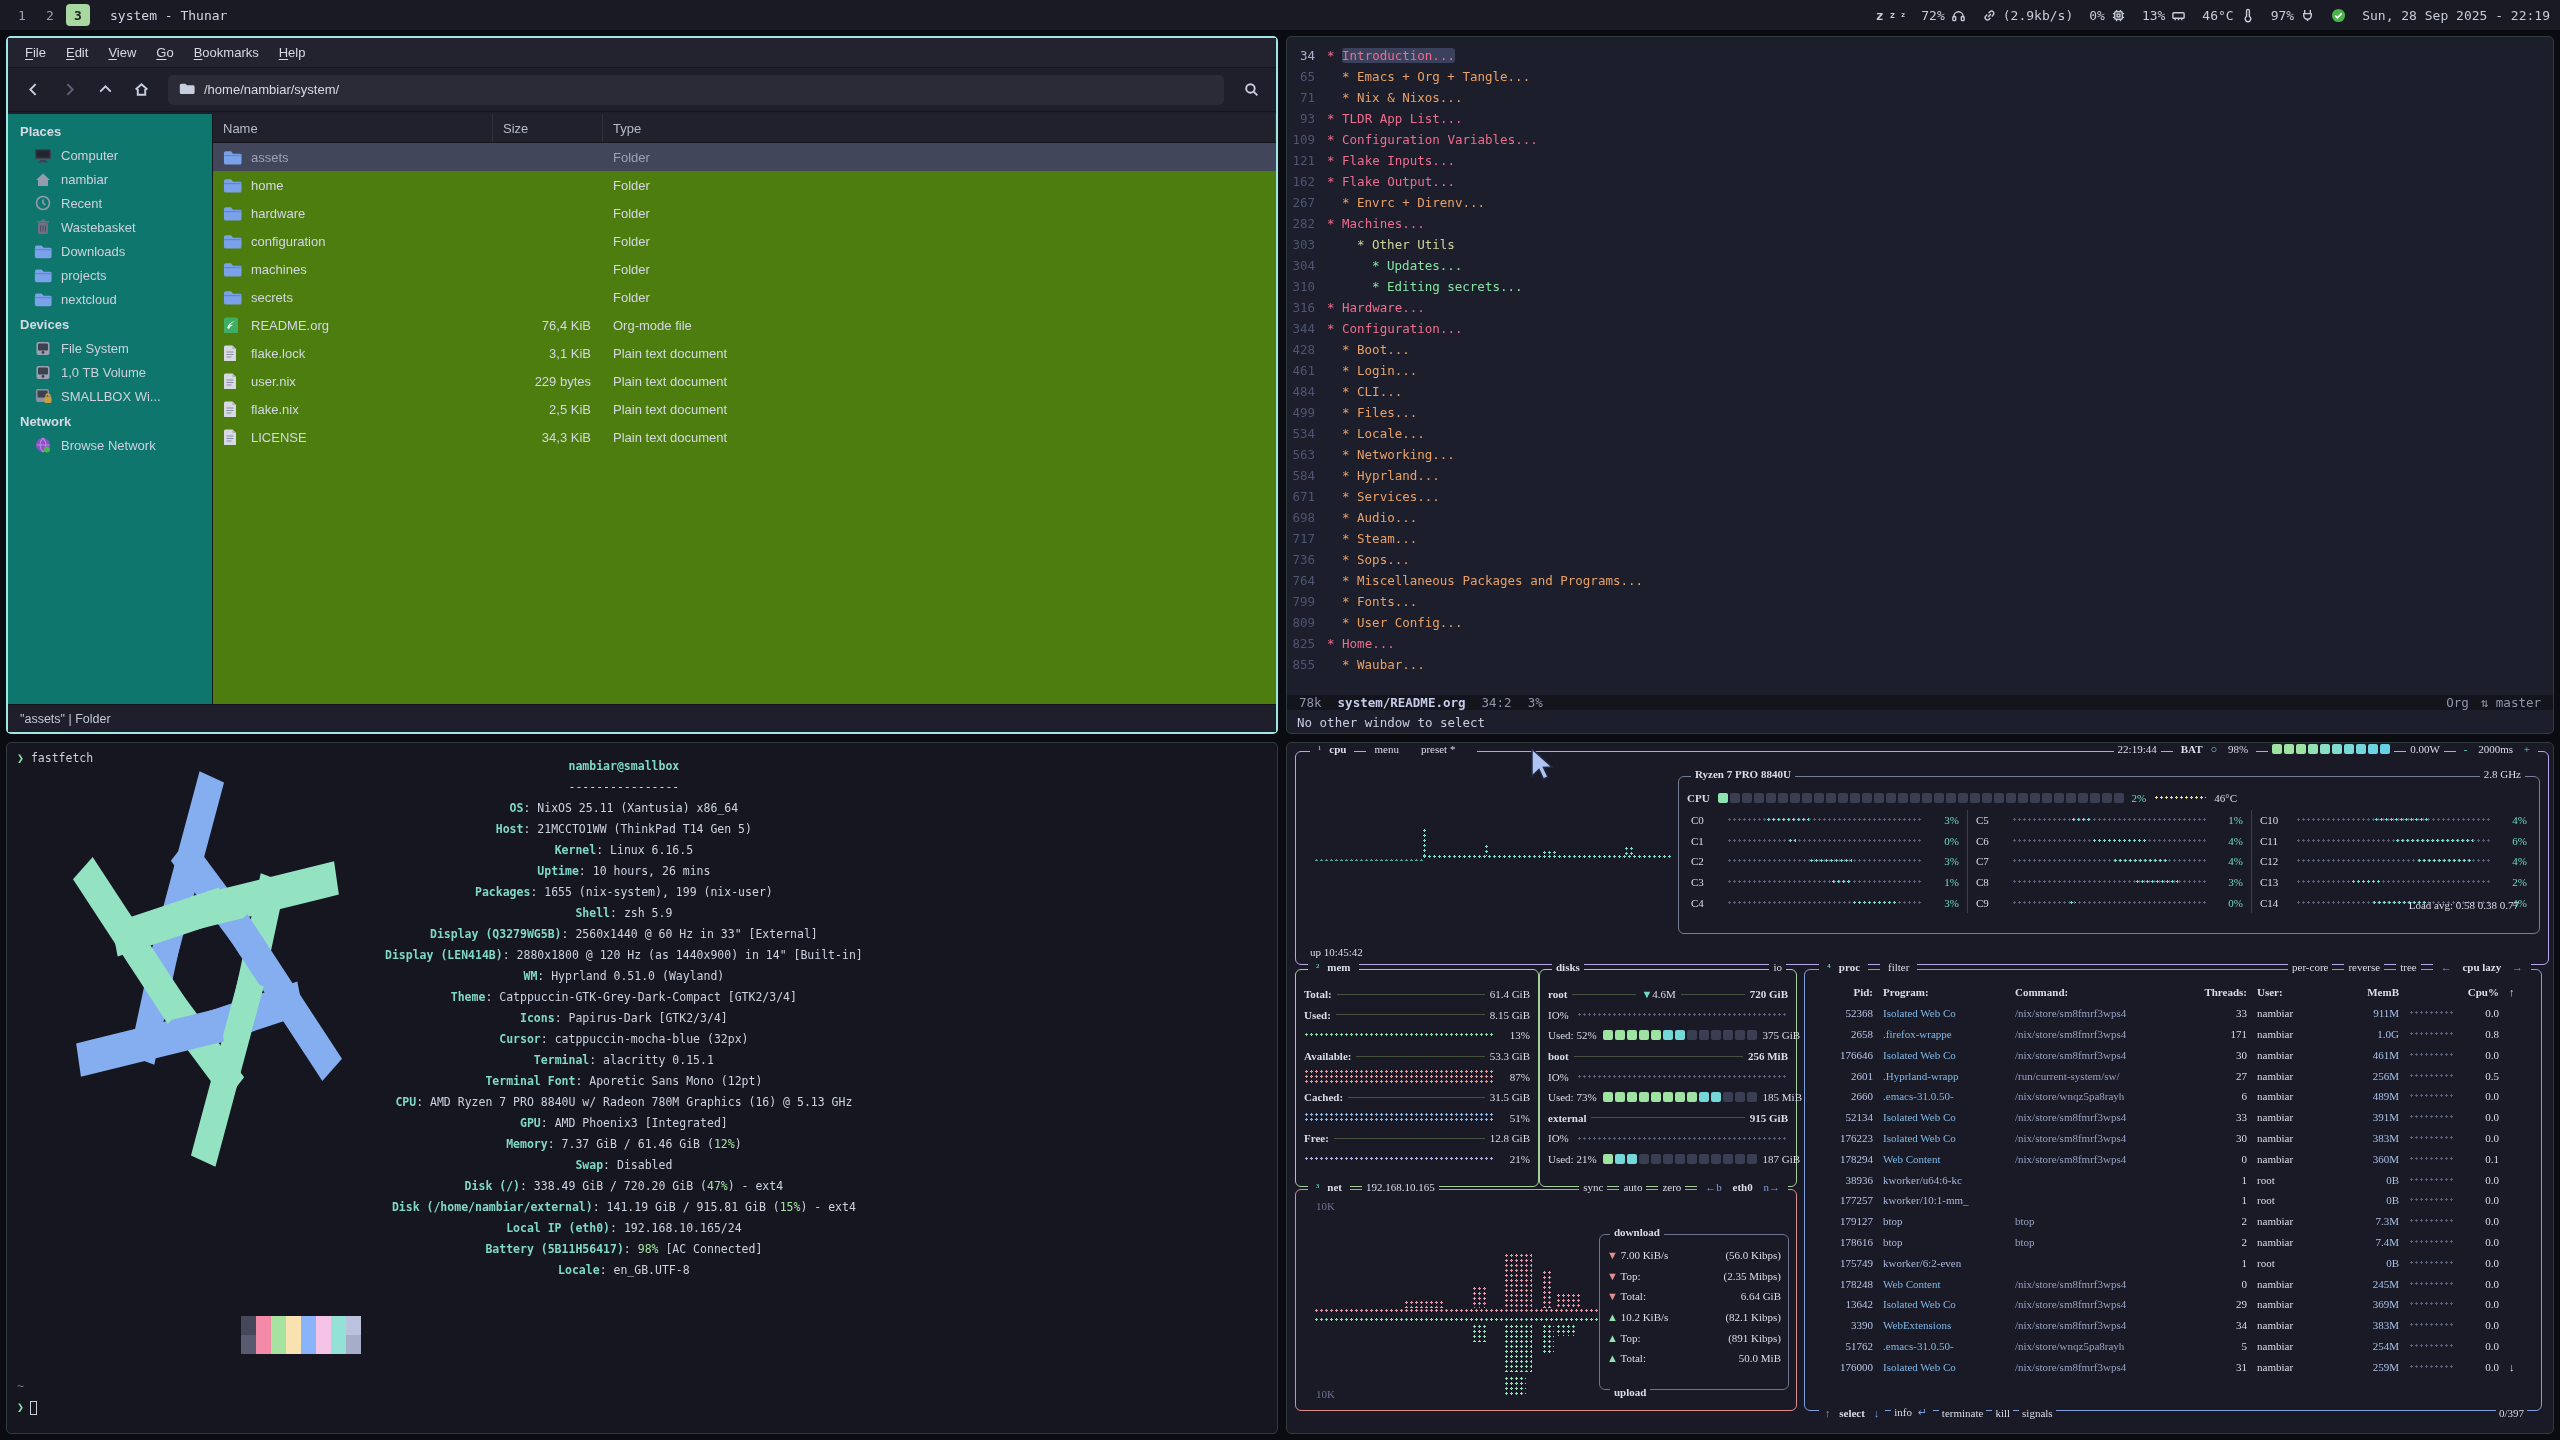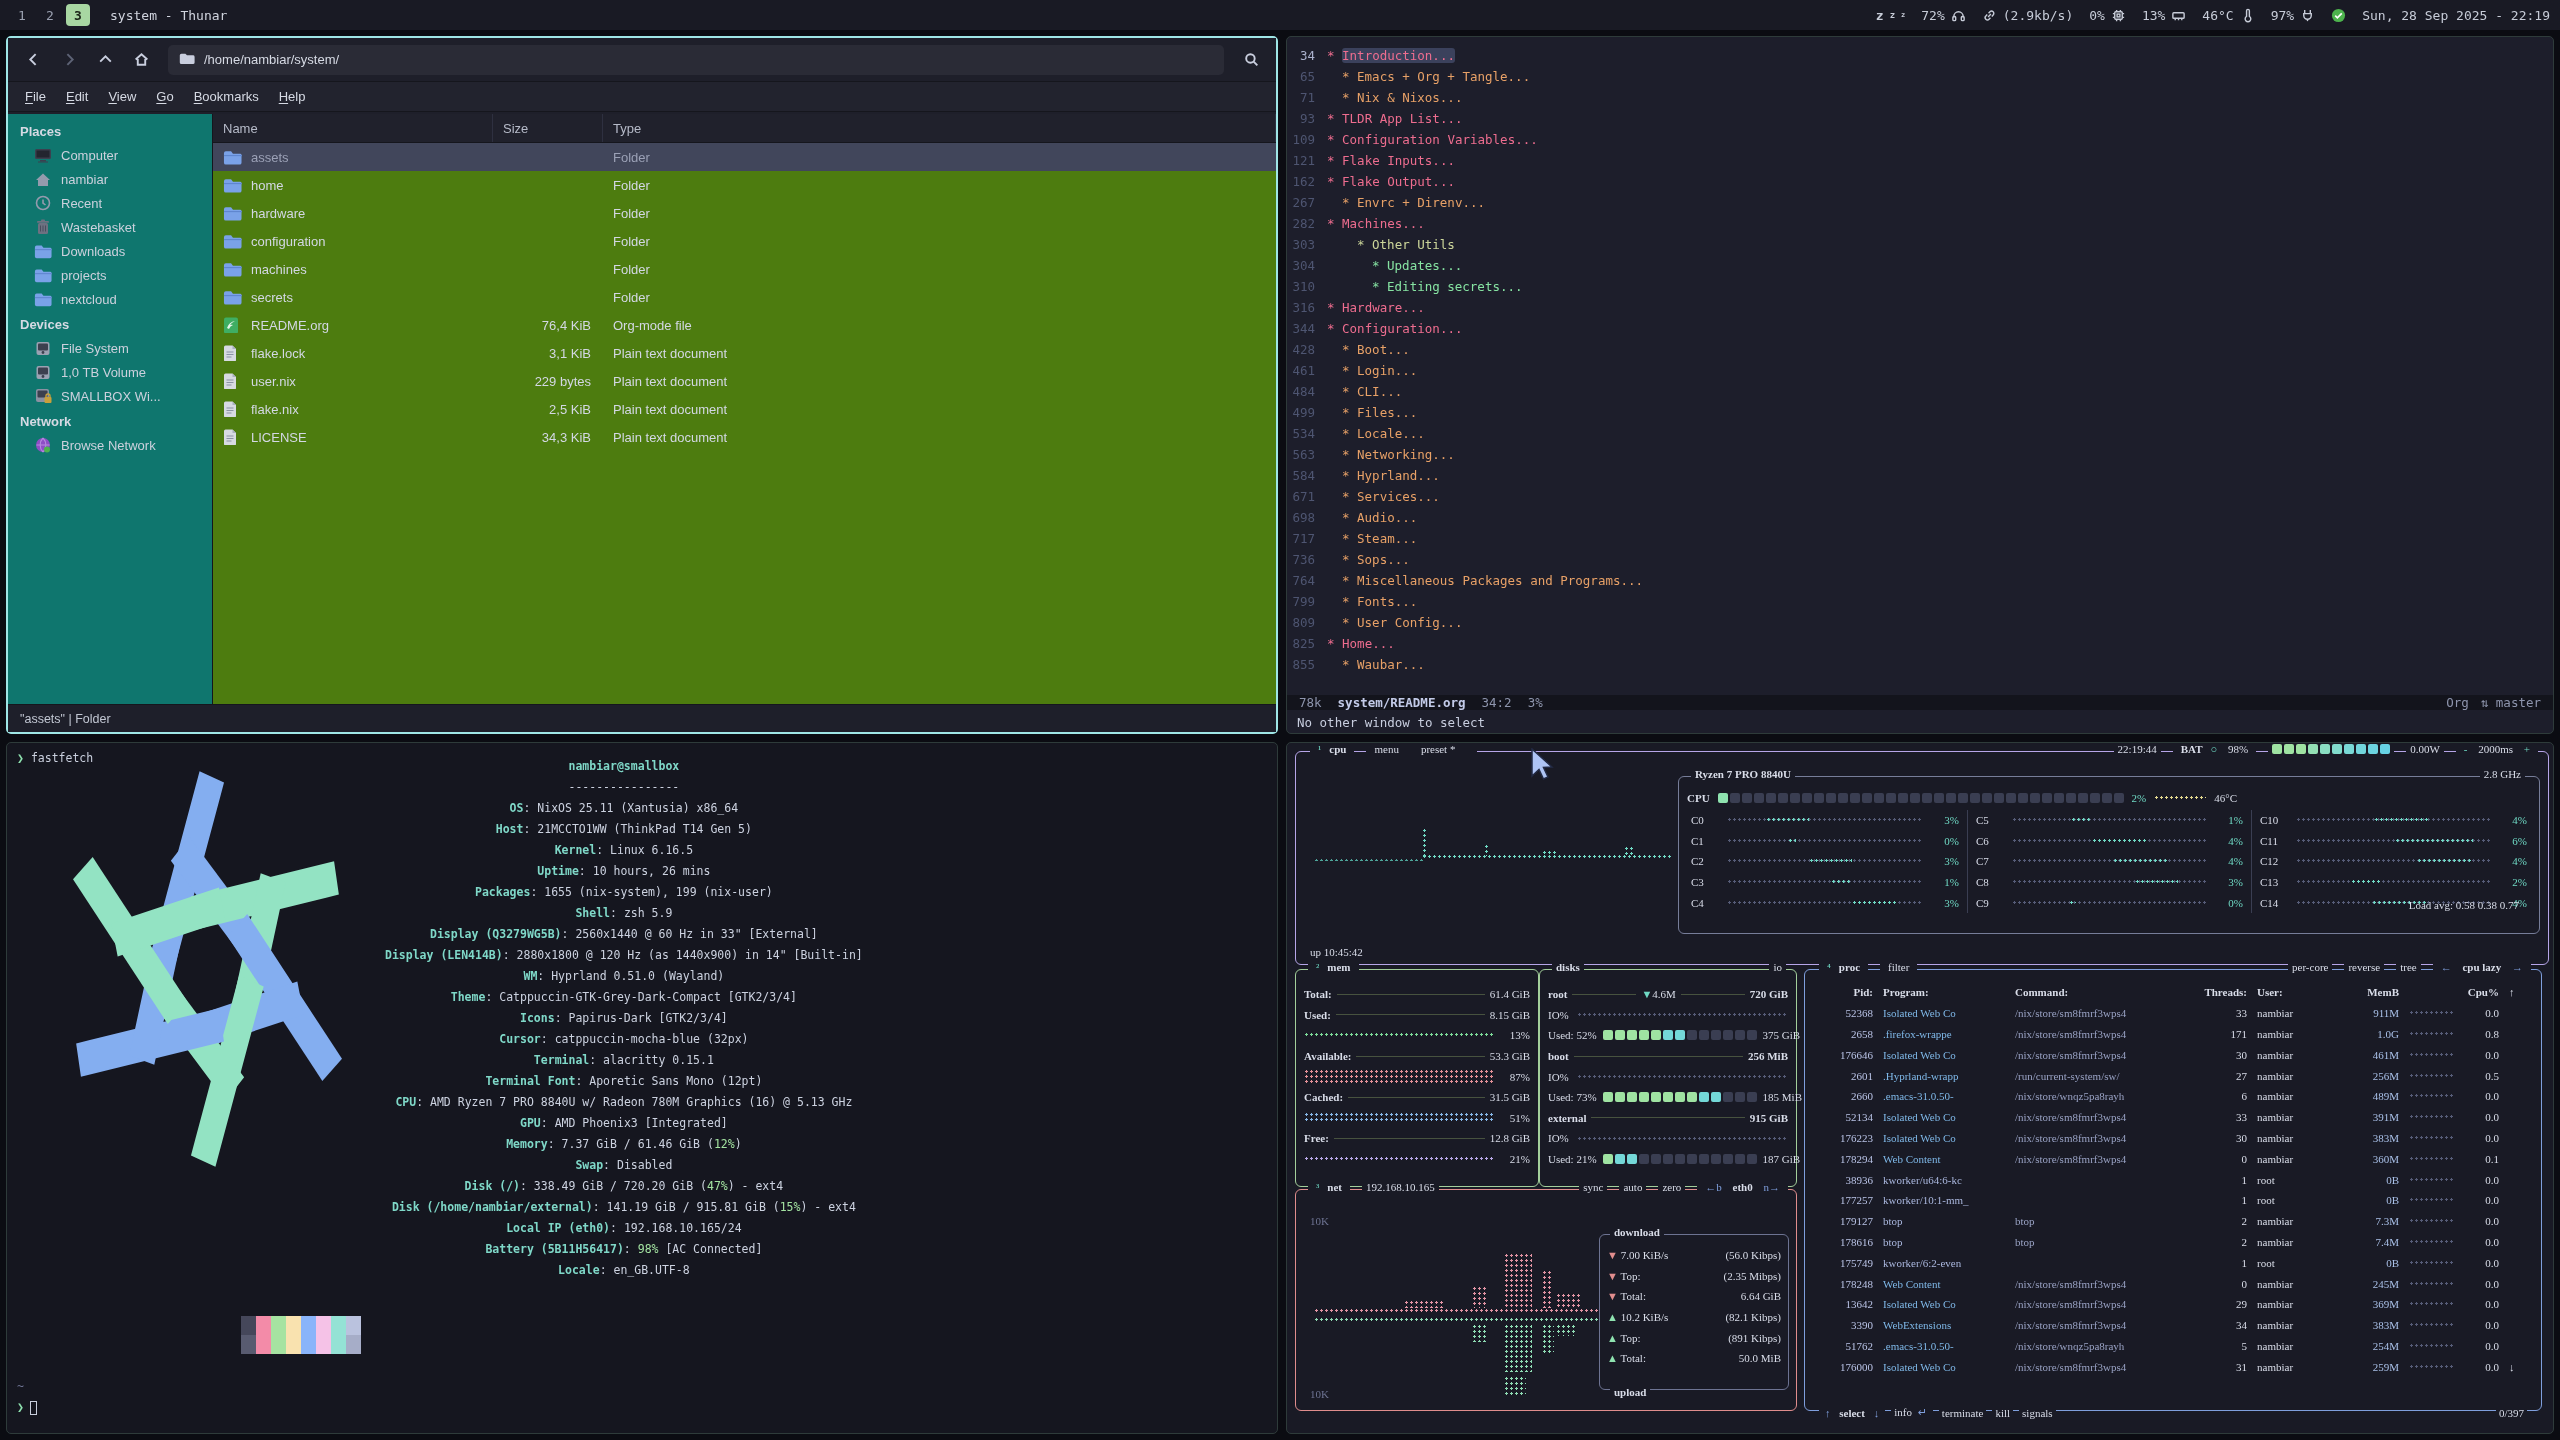--- a/index.html
+++ b/index.html
@@ -129,21 +129,21 @@
   .core .cm .base{position:absolute;inset:0;}
   .core .cm .hot{position:absolute;top:0;bottom:0;}
   .core .cp{width:30px;flex:none;text-align:right;color:#6fd9c4;}
   .core.sep{border-left:1px solid #3a3e52;}
   #cpu-load{position:absolute;right:20px;bottom:22px;}
   #cpu-uptime{position:absolute;left:14px;bottom:6px;}
   
   #net-panel{position:absolute;left:303px;top:44px;width:190px;height:156px;border:1px solid #6d7392;border-radius:6px;background:#191a25;}
   #net-panel .lbl{position:absolute;background:#191a25;padding:0 4px;font-weight:700;}
   .nrow{display:flex;align-items:center;height:20.6px;padding:0 7px;justify-content:space-between;white-space:pre;}
-  .net-scale{position:absolute;left:14px;color:#6d7392;margin-top:15px;}
+  .net-scale{position:absolute;left:20px;color:#6d7392;}
   
   .prow{display:grid;grid-template-columns:60px 122px 170px 52px 78px 54px 46px 34px 14px;
     gap:0 10px;align-items:center;height:20.8px;padding:0 8px;white-space:pre;}
   .prow .r{text-align:right;}
   .pc-prog{color:#7fb8e8;}
   .pc-prog.sys{color:#aab7de;}
   .pc-pid{color:#b9c3e6;}
   .pc-cmd{color:#99a2c4;overflow:hidden;}
   .pc-mem{color:#a9c0e8;}
   .pdots{height:6px;}
@@ -213,20 +213,28 @@
     </span>
     <span class="bicon"><svg viewBox="0 0 16 16">
           <circle cx="8" cy="8" r="7" fill="#4db34d" stroke="none"></circle>
           <path d="M4.5 8.2 l2.3 2.3 L11.5 5.7" stroke="#ffffff" stroke-width="1.8"></path>
         </svg></span>
     <span class="bar-item">Sun, 28 Sep 2025 - 22:19</span>
   </div>
 </div>
 
 <div class="window" id="win-thunar">
+  <div id="thunar-menubar">
+      <span class="menu-item"><u>F</u>ile</span>
+      <span class="menu-item"><u>E</u>dit</span>
+      <span class="menu-item"><u>V</u>iew</span>
+      <span class="menu-item"><u>G</u>o</span>
+      <span class="menu-item"><u>B</u>ookmarks</span>
+      <span class="menu-item"><u>H</u>elp</span>
+    </div>
   <div id="thunar-toolbar">
     <span class="tbtn">
         <svg viewBox="0 0 16 16">
           <path d="M10 3 L5 8 l5 5"></path>
         </svg>
       </span>
     <span class="tbtn dim">
         <svg viewBox="0 0 16 16">
           <path d="M6 3 l5 5 -5 5"></path>
         </svg>
@@ -247,28 +255,20 @@
           </svg></span>
       <span>/home/nambiar/system/</span>
     </div>
     <span class="tbtn">
         <svg viewBox="0 0 16 16">
           <circle cx="7" cy="7" r="4"></circle>
           <path d="M10 10 l3.5 3.5"></path>
         </svg>
       </span>
   </div>
-  <div id="thunar-menubar">
-      <span class="menu-item"><u>F</u>ile</span>
-      <span class="menu-item"><u>E</u>dit</span>
-      <span class="menu-item"><u>V</u>iew</span>
-      <span class="menu-item"><u>G</u>o</span>
-      <span class="menu-item"><u>B</u>ookmarks</span>
-      <span class="menu-item"><u>H</u>elp</span>
-    </div>
   <div id="thunar-main">
     <div id="thunar-sidebar">
         <div class="side-header">Places</div>
         <div class="side-item">
           <span class="sicon">
             <svg width="18" height="15" viewBox="0 0 18 15">
               <rect x="1" y="1" width="16" height="10" rx="1.5" fill="#3c404f"></rect>
               <rect x="2.5" y="2.5" width="13" height="7" fill="#23252f"></rect>
               <rect x="6" y="12" width="6" height="1.5" fill="#3c404f"></rect>
               <rect x="4" y="13.5" width="10" height="1" fill="#3c404f"></rect>

